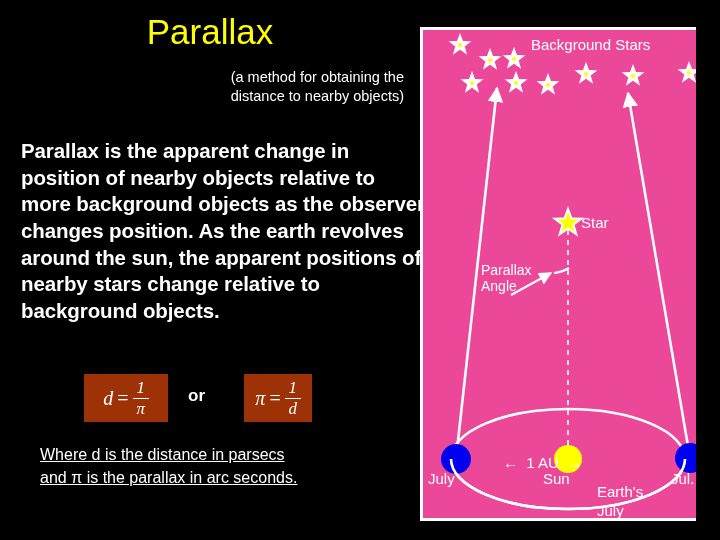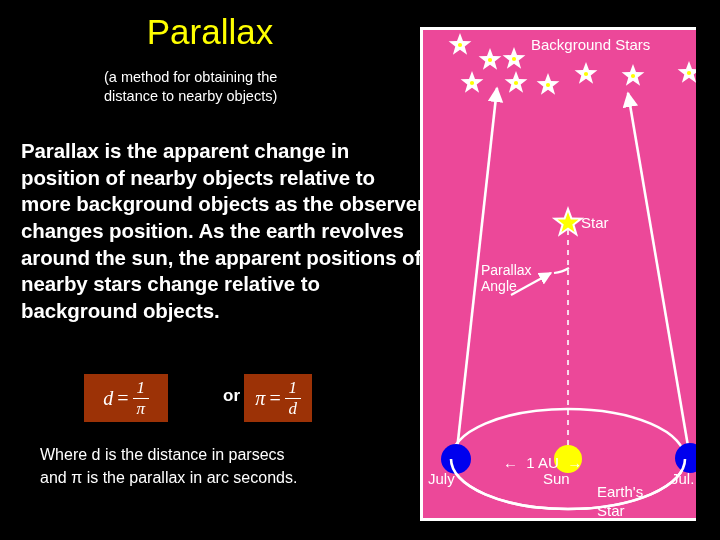--- a/index.html
+++ b/index.html
@@ -31,20 +31,21 @@
   }
   #subtitle {
     position: absolute;
     left: 104px;
     top: 68px;
     width: 300px;
     color: #FFFFFF;
     font-size: 14.5px;
     line-height: 1.32;
     font-weight: 400;
+    text-align: right;
   }
   #body-text {
     position: absolute;
     left: 21px;
     top: 138px;
     width: 404px;
     color: #FFFFFF;
     font-size: 20.5px;
     font-weight: bold;
     line-height: 1.30;
@@ -96,21 +97,21 @@
     height: 1px;
     background: #FFFFFF;
     margin: 1px 0;
   }
   .frac .den { padding: 0 3px; }
   #or-label {
     position: absolute;
     left: 104px;
     top: 12px;
     width: 52px;
-    text-align: right;
+    text-align: left;
     color: #FFFFFF;
     font-size: 17px;
     font-weight: bold;
   }
   #where-note {
     position: absolute;
     left: 40px;
     top: 444px;
     width: 370px;
     color: #FFFFFF;
@@ -189,21 +190,21 @@
         <span class="frac">
           <span class="num">1</span>
           <span class="bar"></span>
           <span class="den">d</span>
         </span>
       </span>
     </div>
 
   </div>
 
-  <div id="where-note" style="white-space: pre-line;">Where d is the distance in parsecs
+  <div id="where-note" style="white-space: pre-line; text-decoration: underline;">Where d is the distance in parsecs
 and π is the parallax in arc seconds.</div>
 
   <div id="diagram-panel">
 
     <svg id="diagram-svg" viewBox="0 0 288 494">
       <defs>
         <marker id="arrowhead" markerWidth="7" markerHeight="7" refX="5.4" refY="3" orient="auto">
           <path d="M0,0 L6,3 L0,6 z" fill="#FFFFFF"></path>
         </marker>
         <marker id="arrowhead-small" markerWidth="7" markerHeight="7" refX="5.4" refY="3" orient="auto">
@@ -278,17 +279,17 @@
 
     <div class="diagram-label" id="label-background-stars">Background Stars</div>
     <div class="diagram-label" id="label-star">Star</div>
     <div class="diagram-label" id="label-parallax-angle">Parallax
 Angle</div>
     <div class="diagram-label" id="label-1au">←  1 AU  →</div>
     <div class="diagram-label" id="label-july">July</div>
     <div class="diagram-label" id="label-sun">Sun</div>
     <div class="diagram-label" id="label-jan">Jul.</div>
     <div class="diagram-label" id="label-earths-orbit">Earth's
-Star</div>
+July</div>
 
   </div>
 
 </div>
 
 </body></html>

